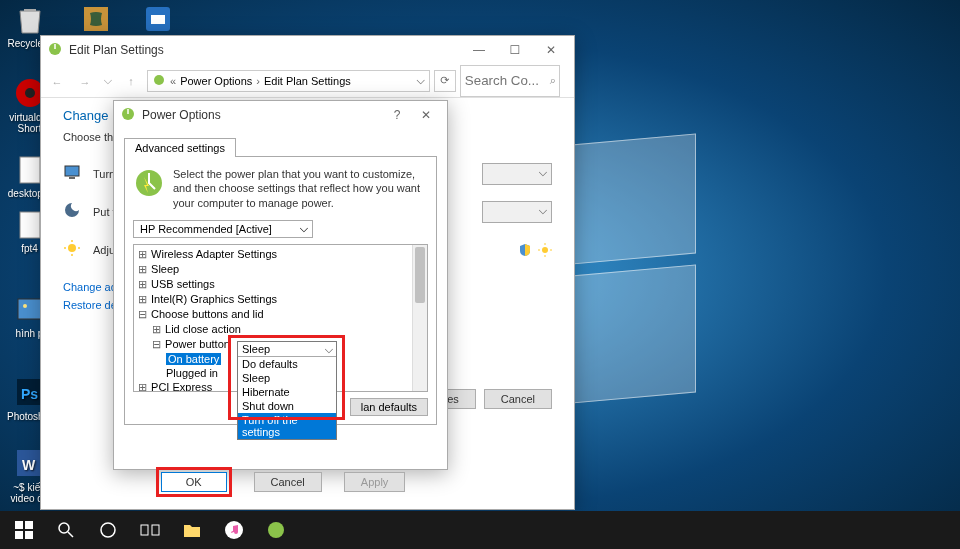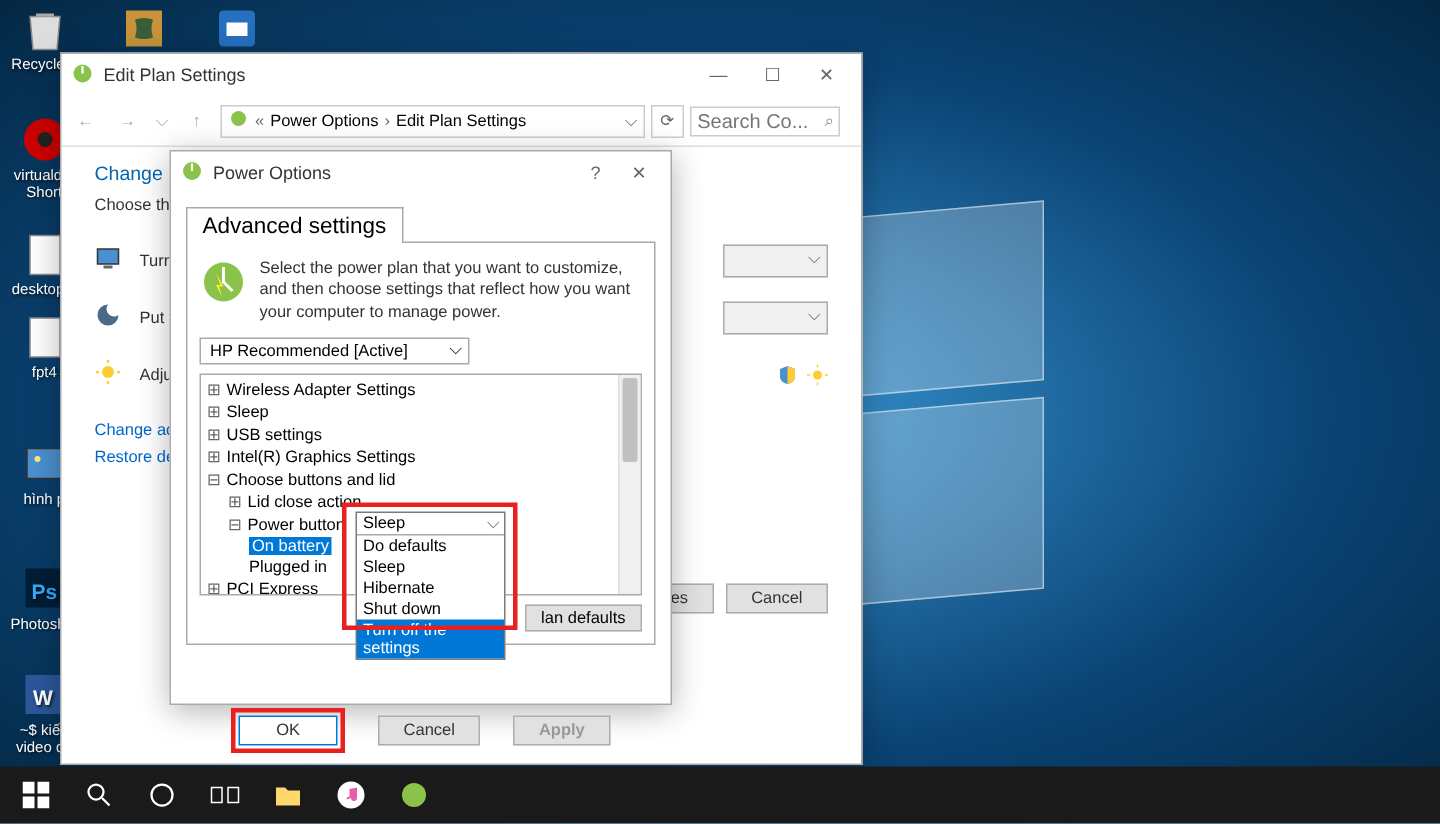--- a/index.html
+++ b/index.html
@@ -64,21 +64,21 @@
       padding: 0 4px; border-bottom: 1px solid #e0e0e0; gap: 4px;
     }
     .nav-arrow { width: 24px; height: 24px; display:flex;align-items:center;justify-content:center; color: #aaa; }
     .breadcrumb {
       flex: 1; border: 1px solid #ccc; height: 22px;
       display: flex; align-items: center; padding: 0 4px; gap: 4px;
     }
     .breadcrumb .chev { color: #666; }
     .nav-refresh { width: 22px; height: 22px; border:1px solid #ccc; display:flex;align-items:center;justify-content:center; color: #666; }
     .nav-search {
-      width: 100px; border: 1px solid #ccc; height: 20px;
+      width: 100px; border: 1px solid #ccc; height: 32px;
       padding: 0 4px; color: #888;
     }
 
     .edit-body { padding: 10px 22px; color: #333; }
     .edit-body h3 { color: #0066b3; font-weight: normal; font-size: 13px; margin-bottom: 8px; }
     .edit-body .sub { font-size: 11px; margin-bottom: 20px; }
     .edit-row {
       display: flex; align-items: center; margin-bottom: 16px;
     }
     .edit-row .icon { width: 22px; height: 22px; margin-right: 8px; }
@@ -86,26 +86,26 @@
     .edit-row .dd { width: 70px; height: 22px; border: 1px solid #aaa; background: #f0f0f0; margin-left: 4px; position: relative; }
     .edit-row .dd::after { content: '⌵'; position: absolute; right: 4px; top: 2px; color: #666; }
     .edit-links a { display: block; color: #0066cc; margin-bottom: 6px; font-size: 11px; }
     .edit-footer {
       position: absolute; bottom: 100px; right: 22px; display: flex; gap: 8px;
     }
     .btn-std {
       border: 1px solid #adadad; background: #e1e1e1; padding: 3px 16px;
       font-size: 11px; color: #333;
     }
-    .btn-std.disabled { color: #999; font-weight: bold; }
+    .btn-std.disabled { color: #999; }
 
     .power-body { padding: 8px 10px; }
     .tab {
       display: inline-block; border: 1px solid #aaa; border-bottom: none;
-      padding: 3px 10px; background: #fff; font-size: 15px; position: relative; top: 1px;
+      padding: 3px 10px; background: #fff; font-size: 11px; position: relative; top: 1px;
     }
     .tab-content {
       border: 1px solid #aaa; padding: 10px 8px 8px; background: #fff;
     }
     .desc-row { display: flex; gap: 8px; margin-bottom: 10px; }
     .desc-row .icon { width: 32px; height: 32px; flex-shrink: 0; }
     .desc-row .txt { font-size: 11px; color: #333; line-height: 1.3; }
     .plan-dd {
       border: 1px solid #aaa; padding: 2px 6px; font-size: 11px; position: relative;
       width: 180px; margin-bottom: 6px;

